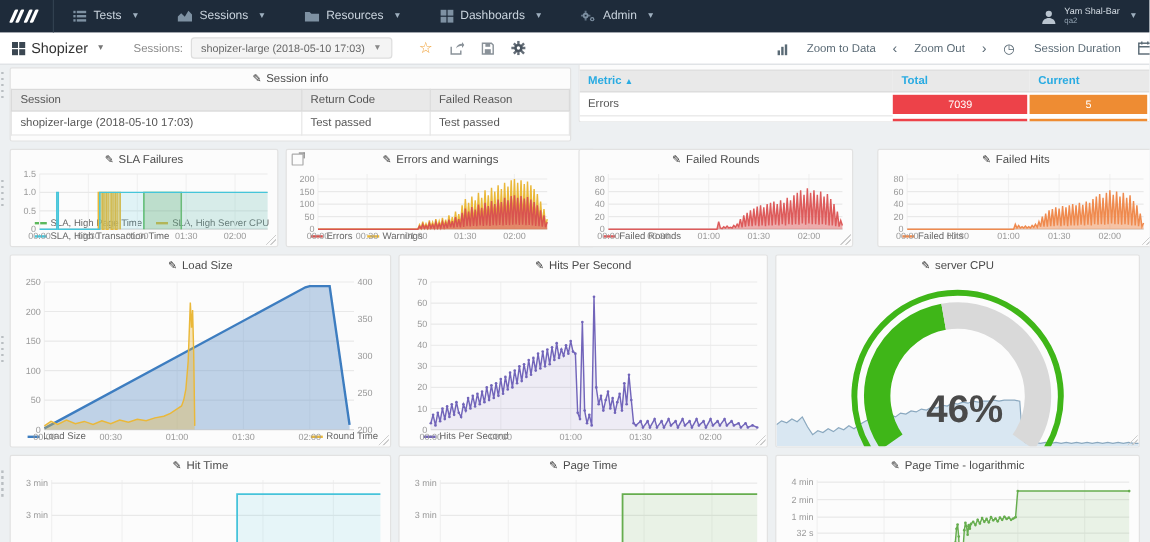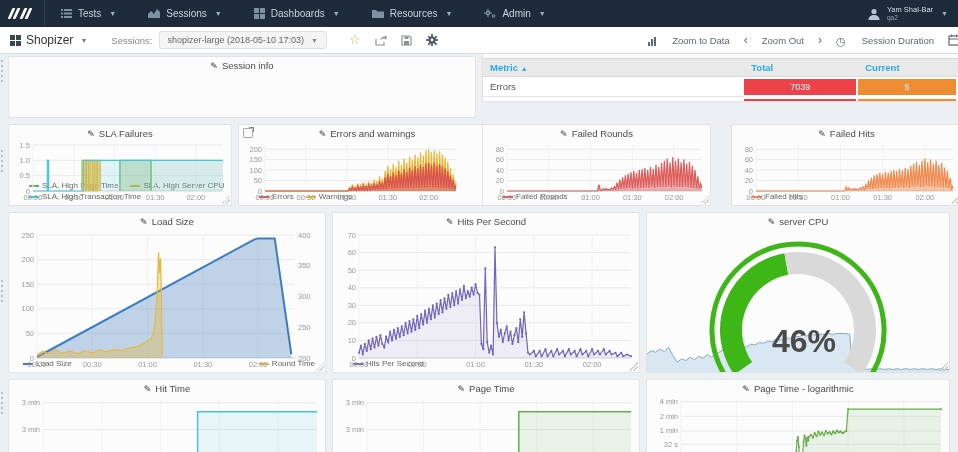--- a/index.html
+++ b/index.html
@@ -88,36 +88,36 @@
       <span class="caret">▼</span>
   </div>
   <div class="nav-menu">
     <svg width="12" height="11" viewBox="0 0 12 11">
         <path fill="#8fa3b5" d="M0,10 L0,6 3,3 6,6 9,1 12,4 12,10 Z"></path>
       </svg>
     <span>Sessions</span>
       <span class="caret">▼</span>
   </div>
   <div class="nav-menu">
+    <svg width="12" height="10" viewBox="0 0 12 10">
+        <path fill="#8fa3b5" d="M0,1 L4,1 5.5,2.5 12,2.5 12,9 0,9 Z"></path>
+      </svg>
+    <span>Resources</span>
+      <span class="caret">▼</span>
+  </div>
+  <div class="nav-menu">
     <svg width="11" height="11" viewBox="0 0 11 11">
         <g fill="#8fa3b5">
           <rect x="0" y="0" width="5" height="5"></rect>
           <rect x="6" y="0" width="5" height="5"></rect>
           <rect x="0" y="6" width="5" height="5"></rect>
           <rect x="6" y="6" width="5" height="5"></rect>
         </g>
       </svg>
     <span>Dashboards</span>
-      <span class="caret">▼</span>
-  </div>
-  <div class="nav-menu">
-    <svg width="12" height="10" viewBox="0 0 12 10">
-        <path fill="#8fa3b5" d="M0,1 L4,1 5.5,2.5 12,2.5 12,9 0,9 Z"></path>
-      </svg>
-    <span>Resources</span>
       <span class="caret">▼</span>
   </div>
   <div class="nav-menu">
     <svg width="12" height="11" viewBox="0 0 12 11">
         <g fill="#8fa3b5">
           <circle cx="4" cy="5" r="2.4"></circle>
           <circle cx="4" cy="5" r="1" fill="#1e2b3a"></circle>
           <path d="M3.2,1h1.6v8h-1.6z M0,4.2v1.6h8v-1.6z" opacity=".7"></path>
           <circle cx="9.5" cy="8" r="1.8"></circle>
           <circle cx="9.5" cy="8" r="0.8" fill="#1e2b3a"></circle>
@@ -211,20 +211,39 @@
   </div>
 </div>
 
 <div class="drag-dots" style="top:60px"></div>
 <div class="drag-dots" style="top:150px"></div>
 <div class="drag-dots" style="top:280px"></div>
 <div class="drag-dots" style="top:392px"></div>
 
 <div class="panel" style="left:8px;top:56px;width:468px;height:62px">
   <div class="ptitle"><span class="pencil">✎</span><span>Session info</span></div>
+  <table>
+    <colgroup>
+        <col style="width:52%">
+        <col style="width:23%">
+        <col style="width:25%">
+      </colgroup>
+    <tbody>
+        <tr>
+      <th>Session</th>
+      <th>Return Code</th>
+      <th>Failed Reason</th>
+    </tr>
+    <tr>
+      <td>shopizer-large (2018-05-10 17:03)</td>
+      <td>Test passed</td>
+      <td>Test passed</td>
+    </tr>
+  </tbody>
+    </table>
 </div>
 
 <div class="panel" style="left:482px;top:40px;width:476px;height:62px;border-right:none">
   <div class="ptitle"><span class="pencil">✎</span><span>Failures</span></div>
   <table class="fail-table">
     <colgroup>
         <col style="width:55%">
         <col style="width:24%">
         <col style="width:21%">
       </colgroup>

